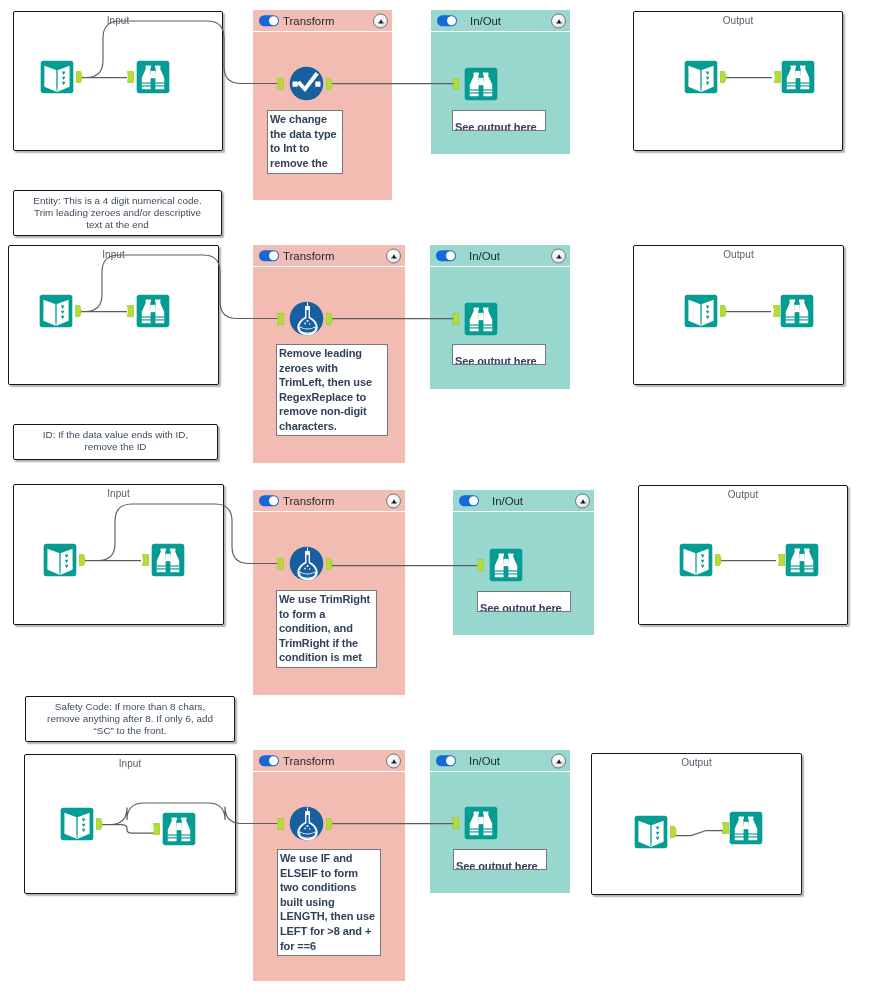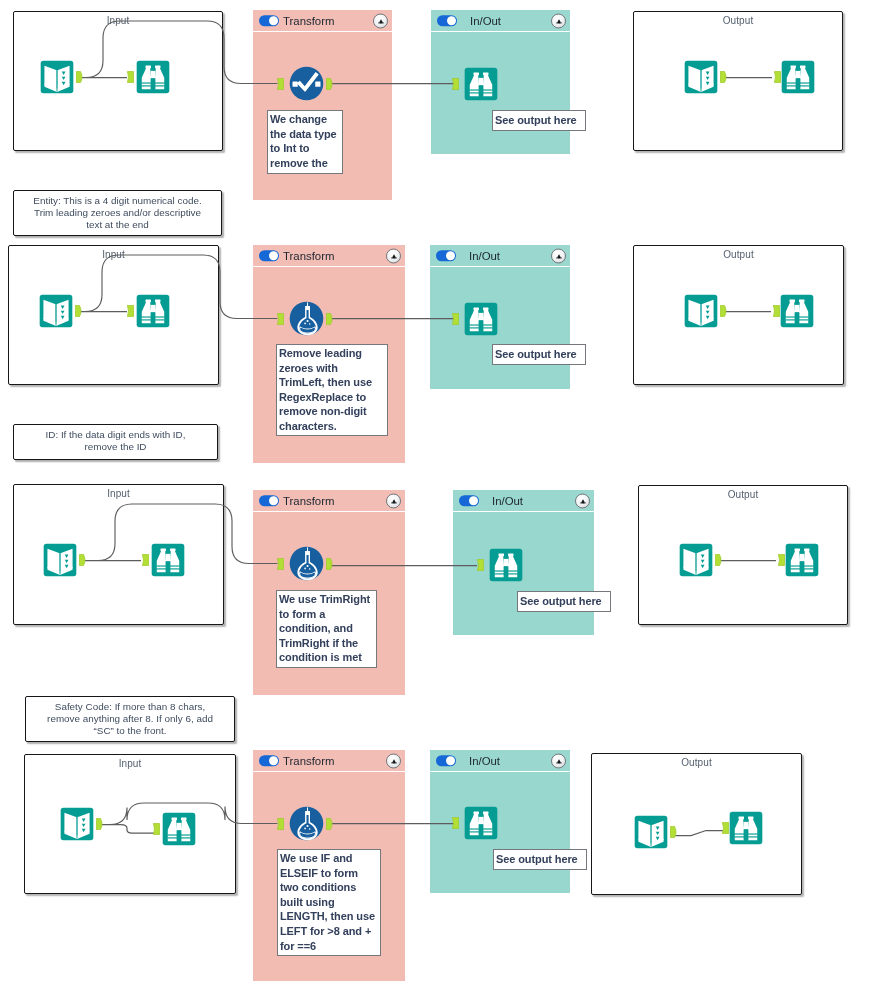--- a/index.html
+++ b/index.html
@@ -21,21 +21,21 @@
           top:50%;transform:translateY(-50%);}
   .toggle .knob{position:absolute;right:1.2px;top:1.2px;width:9px;height:9px;border-radius:50%;background:#fff;}
   .collapse-btn{position:absolute;width:15px;height:15px;border-radius:50%;
                 background:radial-gradient(circle at 38% 28%, #ffffff 0%, #f2f3f4 48%, #ccd0d4 100%);
                 border:1.1px solid #74787d;box-sizing:border-box;top:50%;transform:translateY(-50%);}
   .collapse-btn svg{position:absolute;left:2px;top:2px;}
 
   .note{position:absolute;background:#ffffff;border:1.2px solid #74787d;box-sizing:border-box;
         color:#33405c;font-size:11px;line-height:14.6px;padding:1px 2px;font-weight:bold;
         overflow:hidden;letter-spacing:-0.1px;}
-  .note.one{padding:2px 2px;line-height:15px;margin-left:40px;}
+  .note.one{padding:9px 2px;line-height:15px;}
   .ann{position:absolute;background:#ffffff;border:1.5px solid #141619;border-radius:2px;
        box-sizing:border-box;color:#3f4c5f;font-size:9.9px;line-height:12px;
        text-align:center;padding:4px 16px;box-shadow:1.6px 1.6px 1.6px -0.4px rgba(0,0,0,.32);}
 
   .wires{position:absolute;left:0;top:0;width:869px;height:999px;pointer-events:none;}
   svg{display:block;}
   .tool{position:absolute;}
   .port{position:absolute;}
 </style>
 </head>
@@ -351,21 +351,21 @@
   </svg>
 <svg class="port" style="left:719.5px;top:305.0px" width="8" height="12" viewBox="0 0 8 12">
     <path d="M0.4 0.4 H4.4 Q7.6 6 4.4 11.6 H0.4 Z" fill="#b3de36" stroke="#9ec92b" stroke-width="0.8"></path>
   </svg>
 <svg class="port" style="left:773px;top:305.0px" width="7" height="12" viewBox="0 0 7 12">
     <path d="M0.4 0.4 H6.6 V11.6 H0.4 Q2.6 6 0.4 0.4 Z" fill="#b3de36" stroke="#9ec92b" stroke-width="0.8"></path>
   </svg>
 <svg class="tool" style="left:780px;top:294px" width="34" height="34" viewBox="0 0 100 100">
     <use href="#ico-binoculars"></use>
   </svg>
-<div class="ann" style="left:13px;top:424px;width:205px;min-height:36px">ID: If the data digit ends with ID, remove the ID</div>
+<div class="ann" style="left:13px;top:424px;width:205px;min-height:36px">ID: If the data value ends with ID, remove the ID</div>
 <svg class="tool" style="left:43px;top:543px" width="34" height="34" viewBox="0 0 100 100">
     <use href="#ico-book"></use>
   </svg>
 <svg class="port" style="left:79px;top:554.0px" width="8" height="12" viewBox="0 0 8 12">
     <path d="M0.4 0.4 H4.4 Q7.6 6 4.4 11.6 H0.4 Z" fill="#b3de36" stroke="#9ec92b" stroke-width="0.8"></path>
   </svg>
 <svg class="port" style="left:142px;top:554.0px" width="7" height="12" viewBox="0 0 7 12">
     <path d="M0.4 0.4 H6.6 V11.6 H0.4 Q2.6 6 0.4 0.4 Z" fill="#b3de36" stroke="#9ec92b" stroke-width="0.8"></path>
   </svg>
 <svg class="tool" style="left:151px;top:543px" width="34" height="34" viewBox="0 0 100 100">

